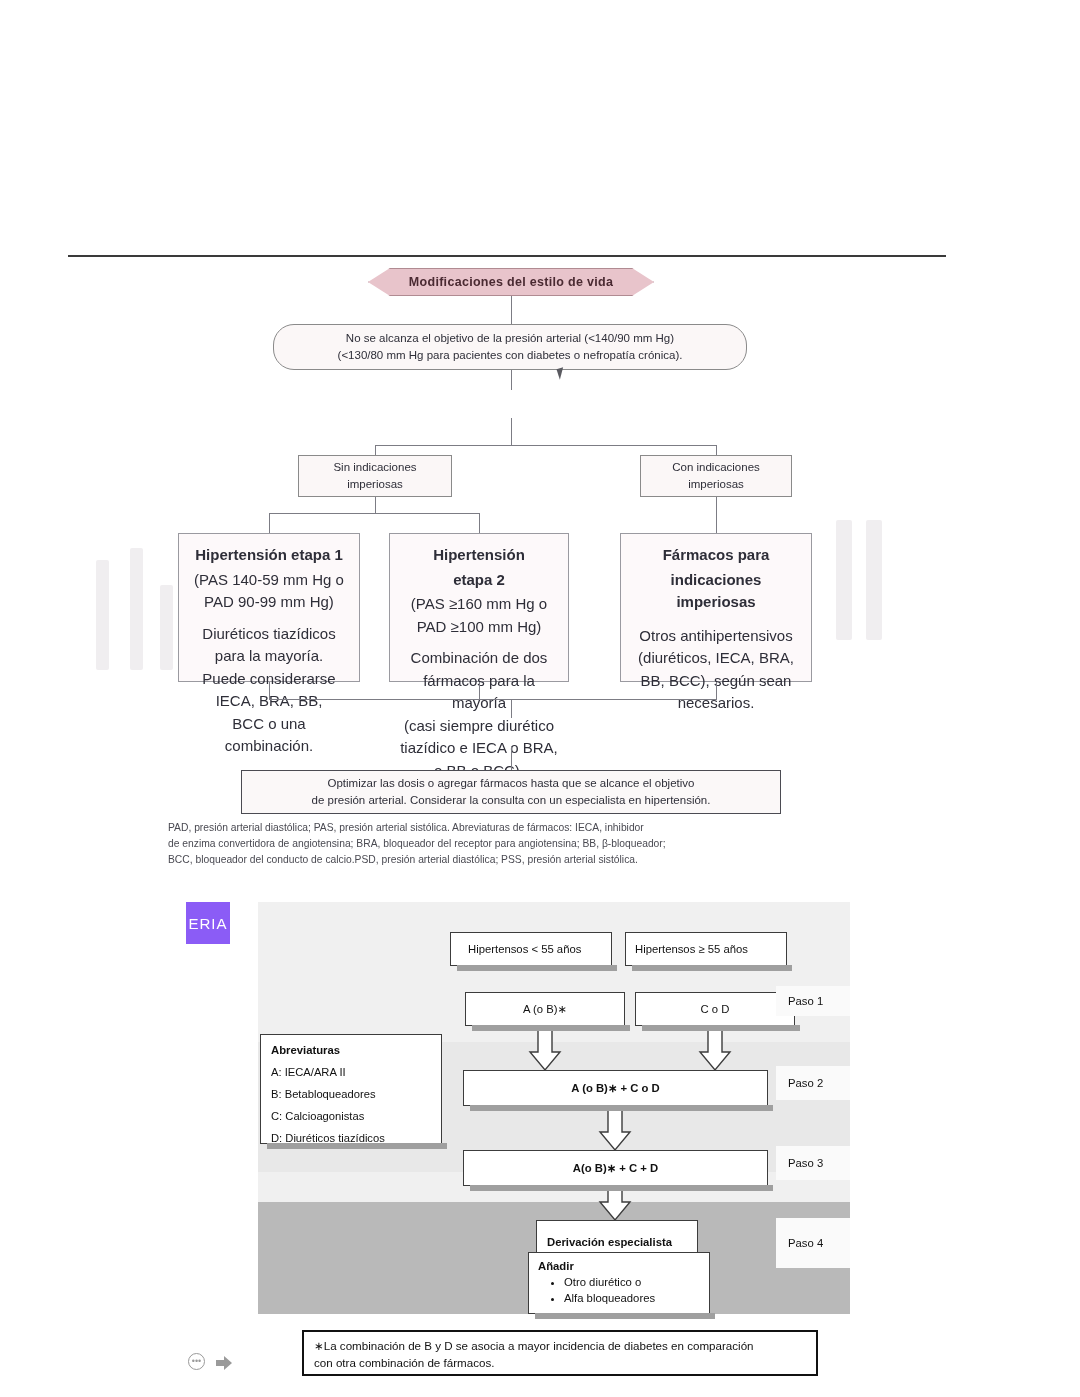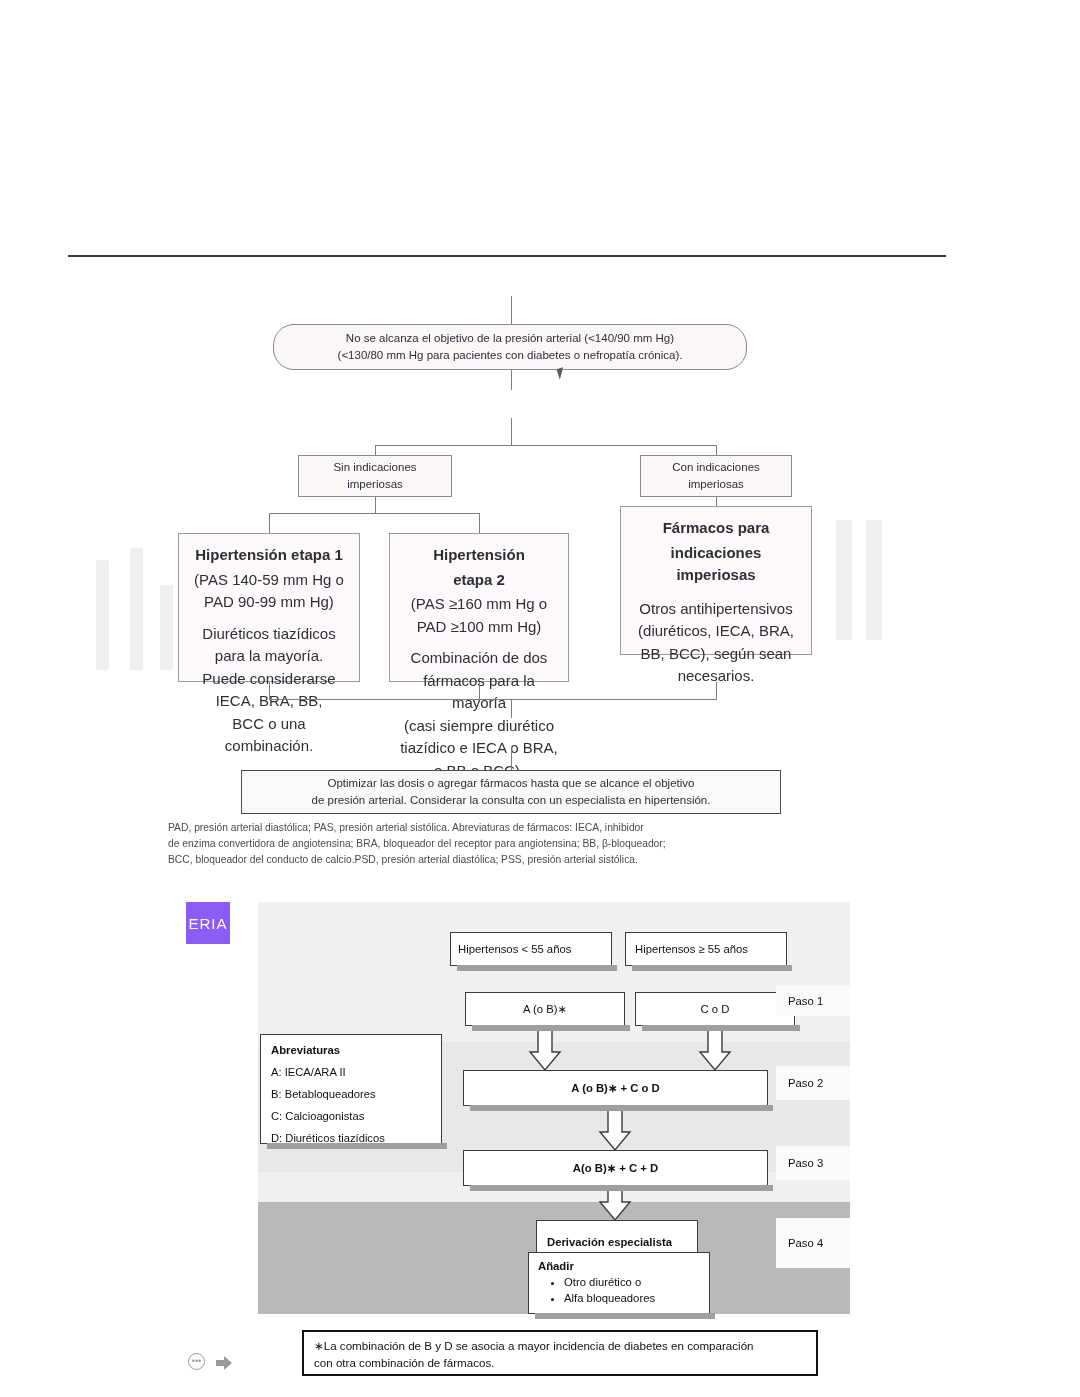--- a/index.html
+++ b/index.html
@@ -53,21 +53,21 @@
     background:#fdf9fa;
     border:1px solid #9a9aa0;
     color:#2e2e38;
     font-size:15px;
     line-height:1.5;
     text-align:center;
     padding:10px 8px;
   }
   #box-stage1 { left:178px; top:533px; width:182px; height:149px; }
   #box-stage2 { left:389px; top:533px; width:180px; height:149px; }
-  #box-urgent { left:620px; top:506px; width:192px; height:149px; }
+  #box-urgent { left:620px; top:533px; width:192px; height:149px; }
   .tbox .hd { font-weight:bold; display:block; margin-bottom:2px; }
   .tbox .gap { display:block; height:9px; }
 
   #box-optimize {
     position:absolute; left:241px; top:770px; width:540px; height:44px;
     background:#fbf8f8; border:1.5px solid #4b4b52; color:#2e2e38;
     display:flex; align-items:center; justify-content:center; text-align:center;
     font-size:11.5px; line-height:1.5; padding:3px 10px;
   }
 
@@ -112,21 +112,21 @@
     display:flex; align-items:center;
     z-index:4;
   }
   .sbox.ctr { justify-content:center; }
   .sbox::after {
     content:""; position:absolute; left:6px; top:100%;
     width:100%; height:6px; background:#9f9f9f; z-index:-1;
   }
   .sbox.noshadow::after { display:none; }
 
-  #s-young { left:192px; top:30px; width:162px; height:34px; padding-left:7px; }
+  #s-young { left:192px; top:30px; width:162px; height:34px; padding-left:17px; }
   #s-old   { left:367px; top:30px; width:162px; height:34px; padding-left:9px; }
   #s-ab    { left:207px; top:90px; width:160px; height:34px; }
   #s-cd    { left:377px; top:90px; width:160px; height:34px; }
   #s-step2 { left:205px; top:168px; width:305px; height:36px; font-weight:bold; }
   #s-step3 { left:205px; top:248px; width:305px; height:36px; font-weight:bold; }
   #s-deriv { left:278px; top:318px; width:162px; height:44px; font-weight:bold;
              justify-content:flex-start; padding-left:10px; }
   #s-add   { left:270px; top:350px; width:182px; height:62px;
              display:block; padding:7px 9px 6px 9px; }
   #s-add .ttl { font-weight:bold; font-size:11.3px; display:block; }
@@ -175,20 +175,21 @@
 <div id="diagram1">
 
   <div class="top-rule"></div>
 
   <div class="wm" style="left:96px;  top:560px; width:13px; height:110px;"></div>
   <div class="wm" style="left:130px; top:548px; width:13px; height:122px;"></div>
   <div class="wm" style="left:160px; top:585px; width:13px; height:85px;"></div>
   <div class="wm" style="left:836px; top:520px; width:16px; height:120px;"></div>
   <div class="wm" style="left:866px; top:520px; width:16px; height:120px;"></div>
 
+  <div class="banner" id="b-lifestyle">Modificaciones del estilo de vida</div>
 
   <div class="ln lnv" style="left:511px; top:296px; height:28px;"></div>
 
   <div class="fbox" id="box-goal">
     <div>
       <span>No se alcanza el objetivo de la presión arterial (&lt;140/90 mm Hg)</span><br>
       <span>(&lt;130/80 mm Hg para pacientes con diabetes o nefropatía crónica).</span>
     </div>
   </div>
 

